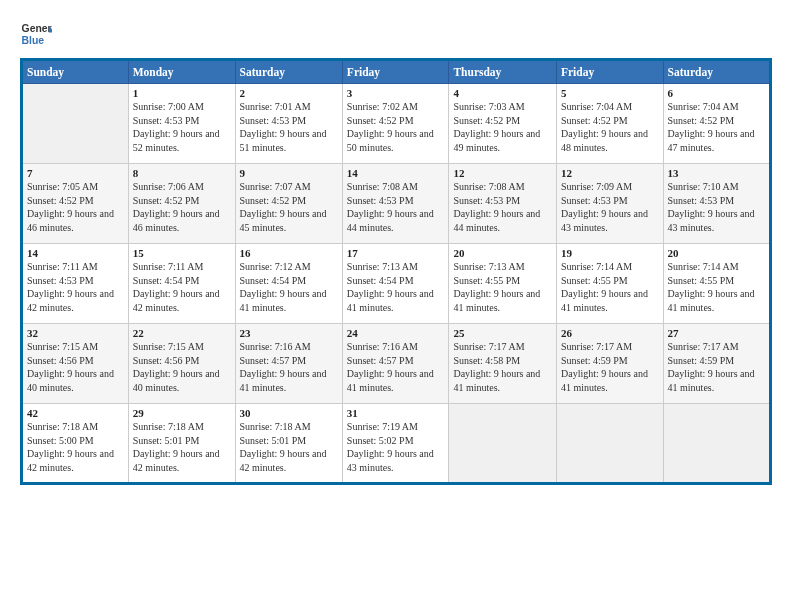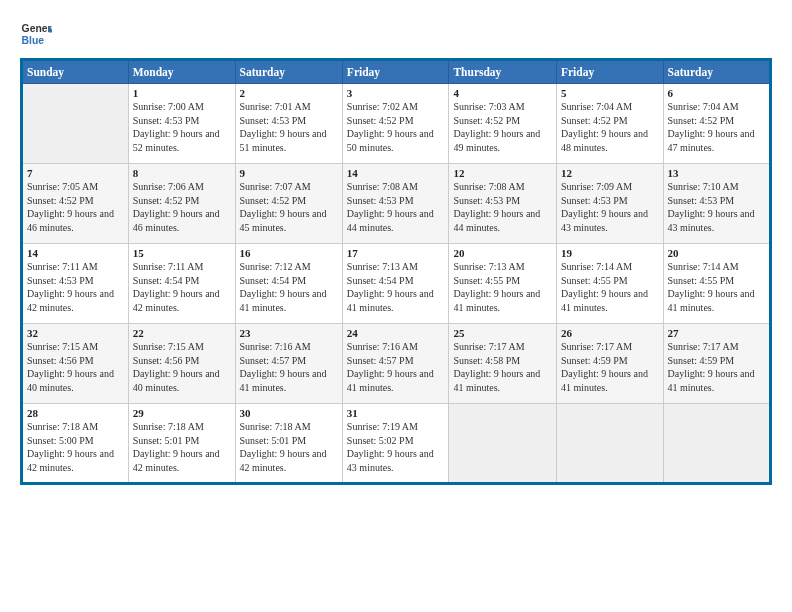--- a/index.html
+++ b/index.html
@@ -238,21 +238,21 @@
             <span class="day-number">26</span>
             <div class="day-info">Sunrise: 7:17 AM<br>Sunset: 4:59 PM<br>Daylight: 9 hours and 41 minutes.</div>
           </td>
           <td>
             <span class="day-number">27</span>
             <div class="day-info">Sunrise: 7:17 AM<br>Sunset: 4:59 PM<br>Daylight: 9 hours and 41 minutes.</div>
           </td>
         </tr>
         <tr>
           <td>
-            <span class="day-number">28</span>
+            <span class="day-number">42</span>
             <div class="day-info">Sunrise: 7:18 AM<br>Sunset: 5:00 PM<br>Daylight: 9 hours and 42 minutes.</div>
           </td>
           <td>
             <span class="day-number">29</span>
             <div class="day-info">Sunrise: 7:18 AM<br>Sunset: 5:01 PM<br>Daylight: 9 hours and 42 minutes.</div>
           </td>
           <td>
             <span class="day-number">30</span>
             <div class="day-info">Sunrise: 7:18 AM<br>Sunset: 5:01 PM<br>Daylight: 9 hours and 42 minutes.</div>
           </td>

